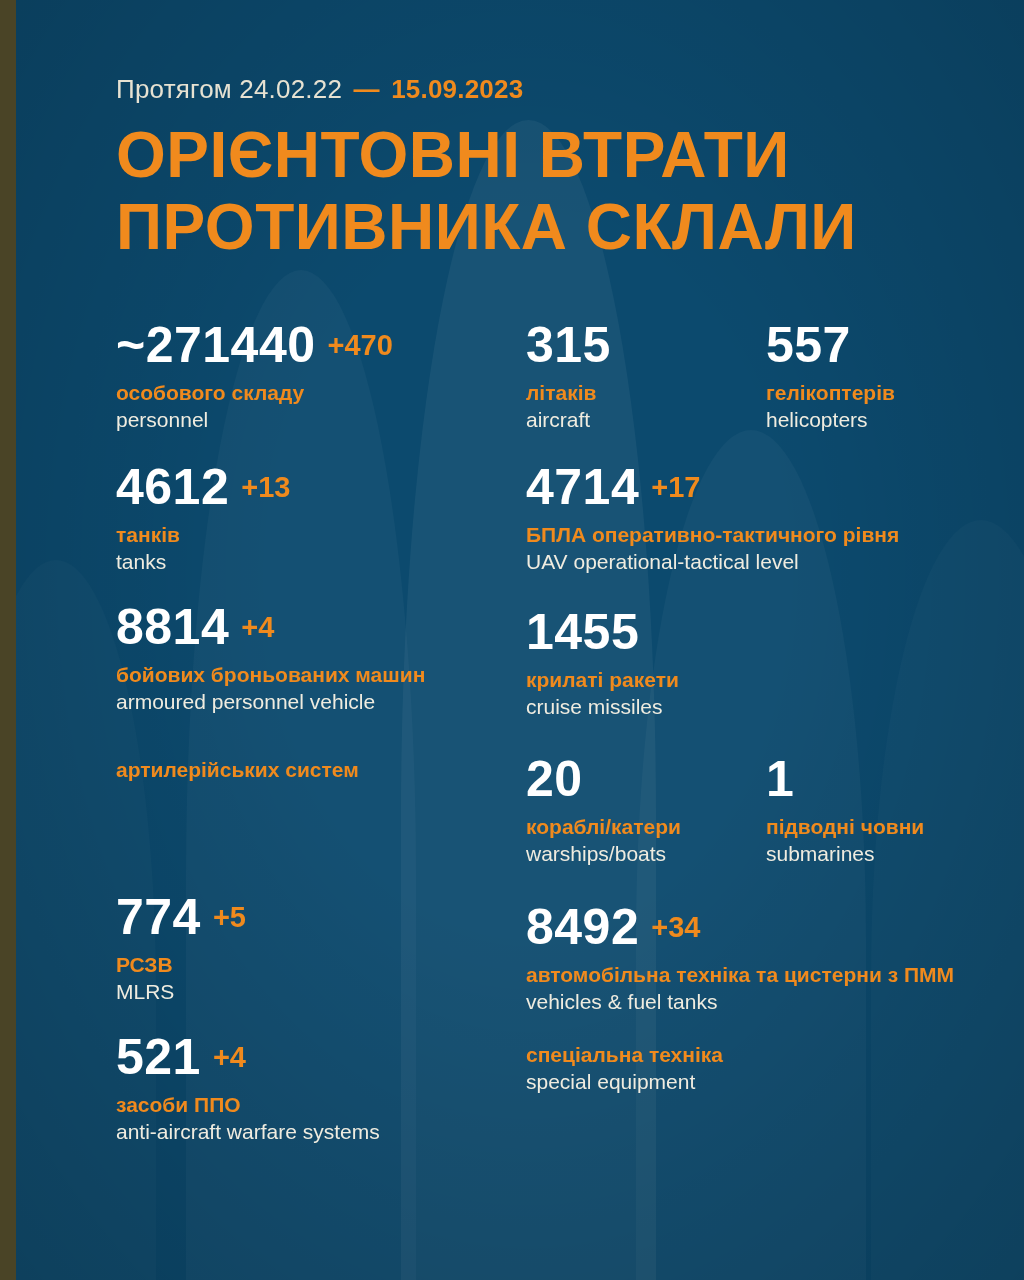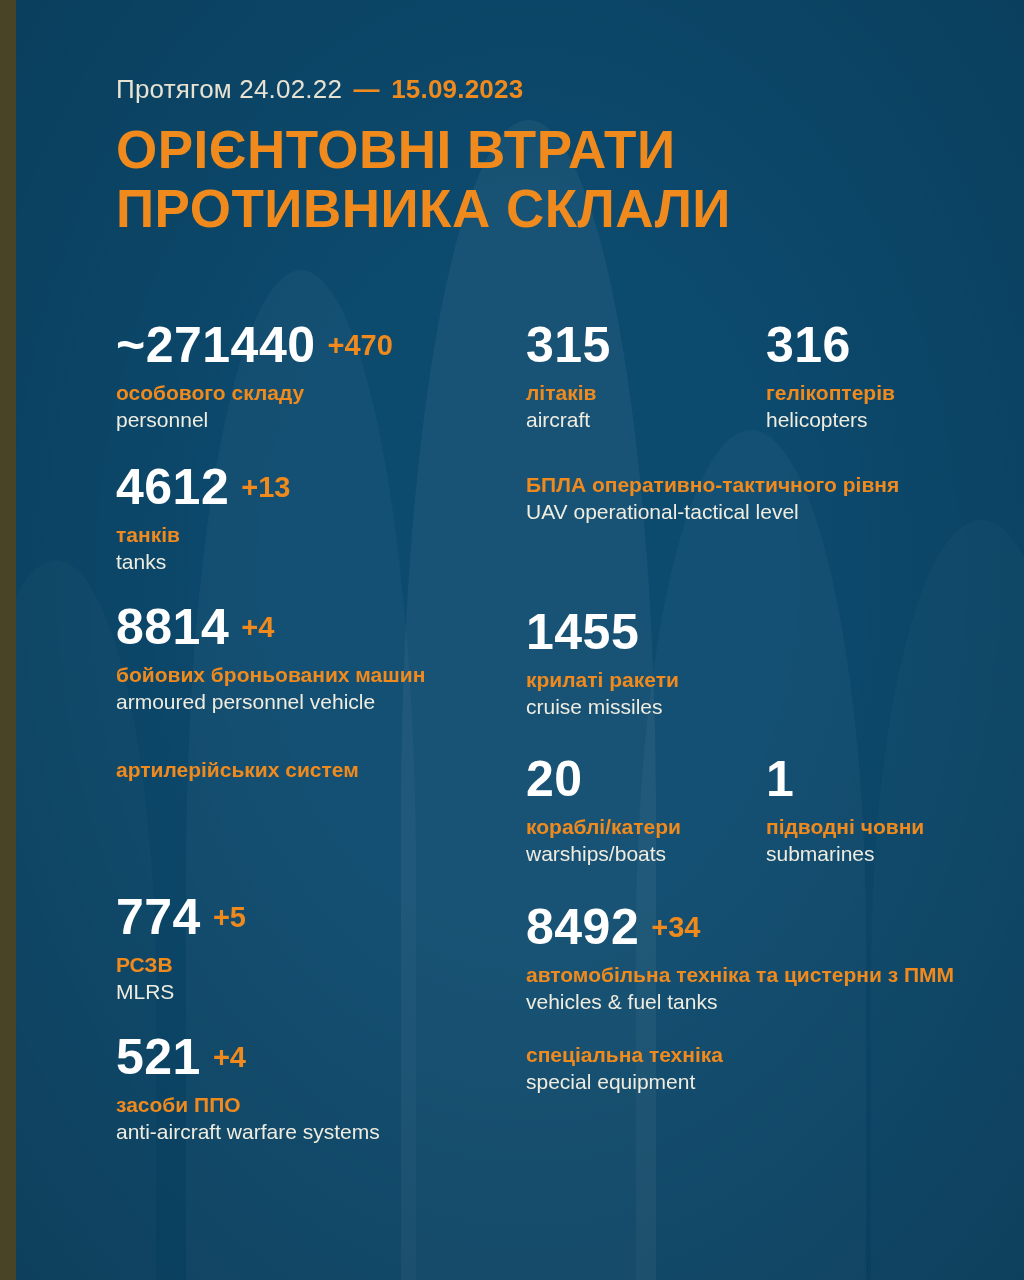--- a/index.html
+++ b/index.html
@@ -52,21 +52,21 @@
   .date-line .from { color: #e7e2d2; font-weight: 400; }
   .date-line .dash { color: #f08a1d; font-weight: 700; margin: 0 4px; }
   .date-line .to   { color: #f08a1d; font-weight: 700; }
 
   .title {
     position: absolute;
     left: 100px; top: 120px;
     width: 840px;
     color: #f08a1d;
     font-weight: 700;
-    font-size: 53px;
+    font-size: 64px;
     line-height: 1.12;
     letter-spacing: 0.5px;
     text-transform: uppercase;
   }
   .title .l2 { display: block; }
 
   
   .grid {
     position: absolute;
     left: 0; top: 300px;
@@ -152,38 +152,42 @@
         <div class="stat" style="left:510px; top:20px;">
           <div class="numline">
             <span class="num">315</span>
             <span class="delta"></span>
           </div>
           <div class="ua">літаків</div>
           <div class="en">aircraft</div>
         </div>
         <div class="stat" style="left:750px; top:20px;">
           <div class="numline">
-            <span class="num">316</span>
+            <span class="num">557</span>
             <span class="delta"></span>
           </div>
           <div class="ua">гелікоптерів</div>
           <div class="en">helicopters</div>
         </div>
       </div>
 
       <div class="row" style="height:140px;">
         <div class="stat" style="left:100px; top:0px;">
           <div class="numline">
             <span class="num">4612</span>
             <span class="delta">+13</span>
           </div>
           <div class="ua">танків</div>
           <div class="en">tanks</div>
         </div>
         <div class="stat" style="left:510px; top:0px;">
+          <div class="numline">
+            <span class="num">4714</span>
+            <span class="delta">+17</span>
+          </div>
           <div class="ua">БПЛА оперативно-тактичного рівня</div>
           <div class="en">UAV operational-tactical level</div>
         </div>
       </div>
 
       <div class="row" style="height:145px;">
         <div class="stat" style="left:100px; top:0px;">
           <div class="numline">
             <span class="num">8814</span>
             <span class="delta">+4</span>

